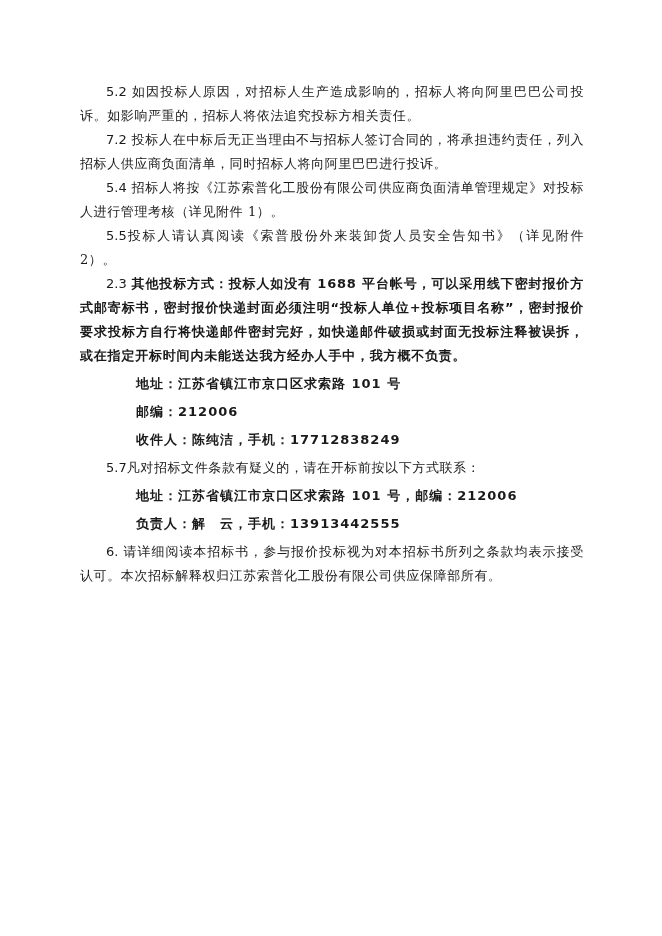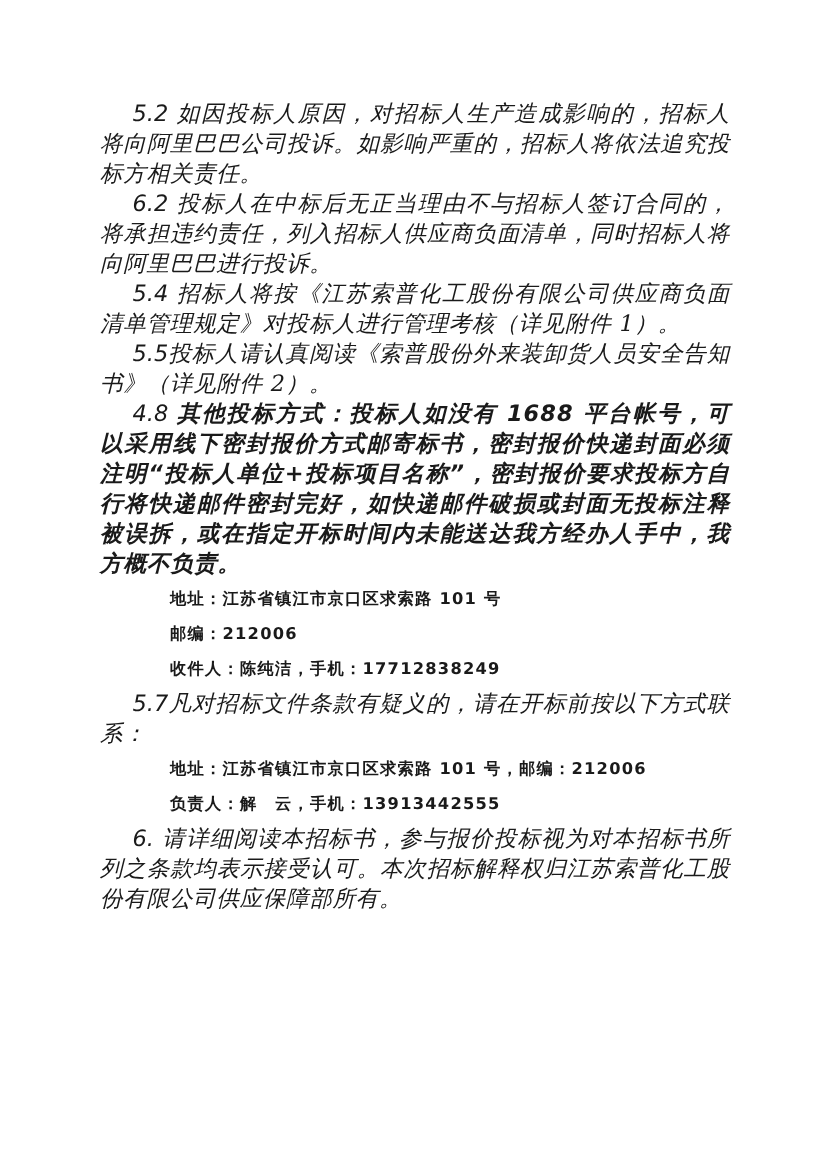--- a/index.html
+++ b/index.html
@@ -15,28 +15,27 @@
     font-family: "DejaVu Serif", "Liberation Serif", serif;
     color: #1a1a1a;
   }
   .page {
     position: absolute;
     left: 80px;
     top: 80px;
     width: 504px;
   }
   .para {
-    font-size: 18px;
+    font-size: 13px;
     line-height: 24px;
     text-indent: 26px;
     margin: 0;
     text-align: justify;
     letter-spacing: 0.6px;
     font-weight: normal;
-    font-style: italic;
   }
   .para .num {
     font-family: "DejaVu Sans", "Liberation Sans", sans-serif;
     letter-spacing: 0;
   }
   .bold {
     font-weight: bold;
     font-family: "DejaVu Sans", "Liberation Sans", sans-serif;
     letter-spacing: 0.8px;
   }
@@ -57,35 +56,35 @@
 <body>
 
 <div class="page">
 
   <p class="para">
     <span class="num">5.2</span>
     <span>如因投标人原因，对招标人生产造成影响的，招标人将向阿里巴巴公司投诉。如影响严重的，招标人将依法追究投标方相关责任。</span>
   </p>
 
   <p class="para">
-    <span class="num">6.2</span>
+    <span class="num">7.2</span>
     <span>投标人在中标后无正当理由不与招标人签订合同的，将承担违约责任，列入招标人供应商负面清单，同时招标人将向阿里巴巴进行投诉。</span>
   </p>
 
   <p class="para">
     <span class="num">5.4</span>
     <span>招标人将按《江苏索普化工股份有限公司供应商负面清单管理规定》对投标人进行管理考核（详见附件 1）。</span>
   </p>
 
   <p class="para">
     <span class="num">5.5</span><span>投标人请认真阅读《索普股份外来装卸货人员安全告知书》（详见附件 2）。</span>
   </p>
 
   <p class="para">
-    <span class="num">4.8</span>
+    <span class="num">2.3</span>
     <span class="bold">其他投标方式：投标人如没有 1688 平台帐号，可以采用线下密封报价方式邮寄标书，密封报价快递封面必须注明“投标人单位+投标项目名称”，密封报价要求投标方自行将快递邮件密封完好，如快递邮件破损或封面无投标注释被误拆，或在指定开标时间内未能送达我方经办人手中，我方概不负责。</span>
   </p>
 
   <div>
     <p class="contact">地址：江苏省镇江市京口区求索路 101 号</p>
     <p class="contact">邮编：212006</p>
     <p class="contact">收件人：陈纯洁，手机：17712838249</p>
   </div>
 
   <p class="para">

